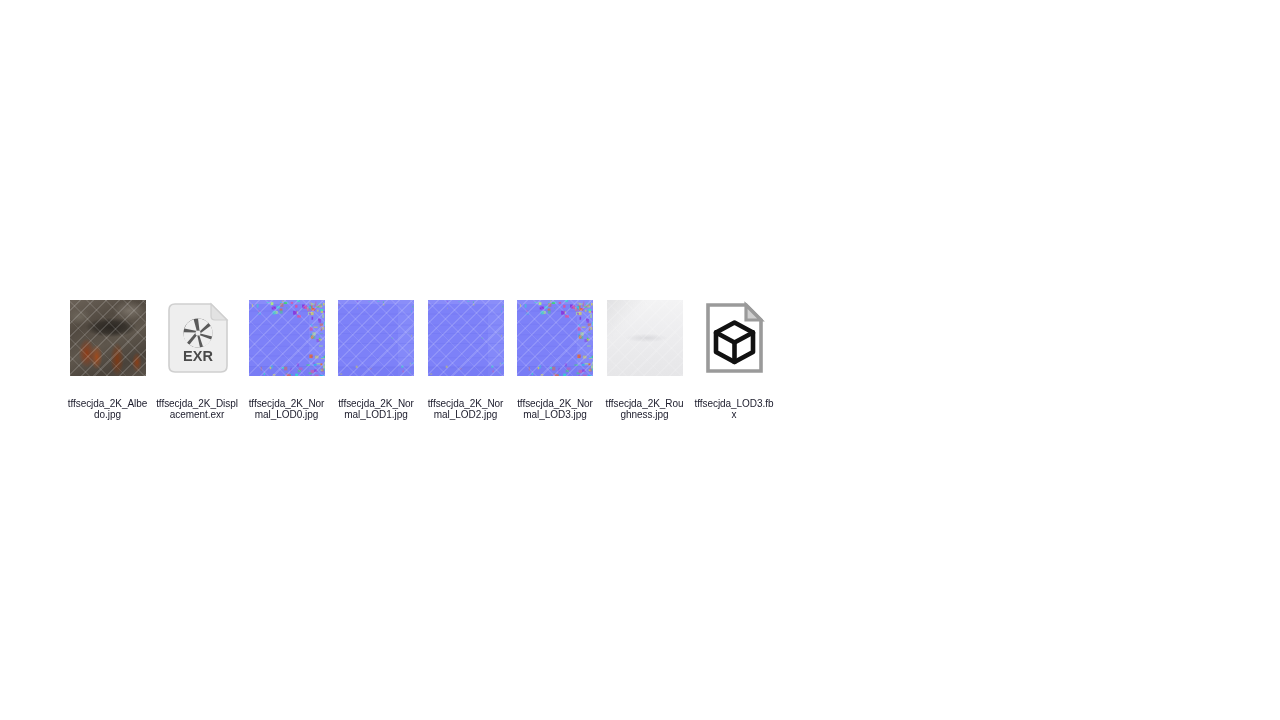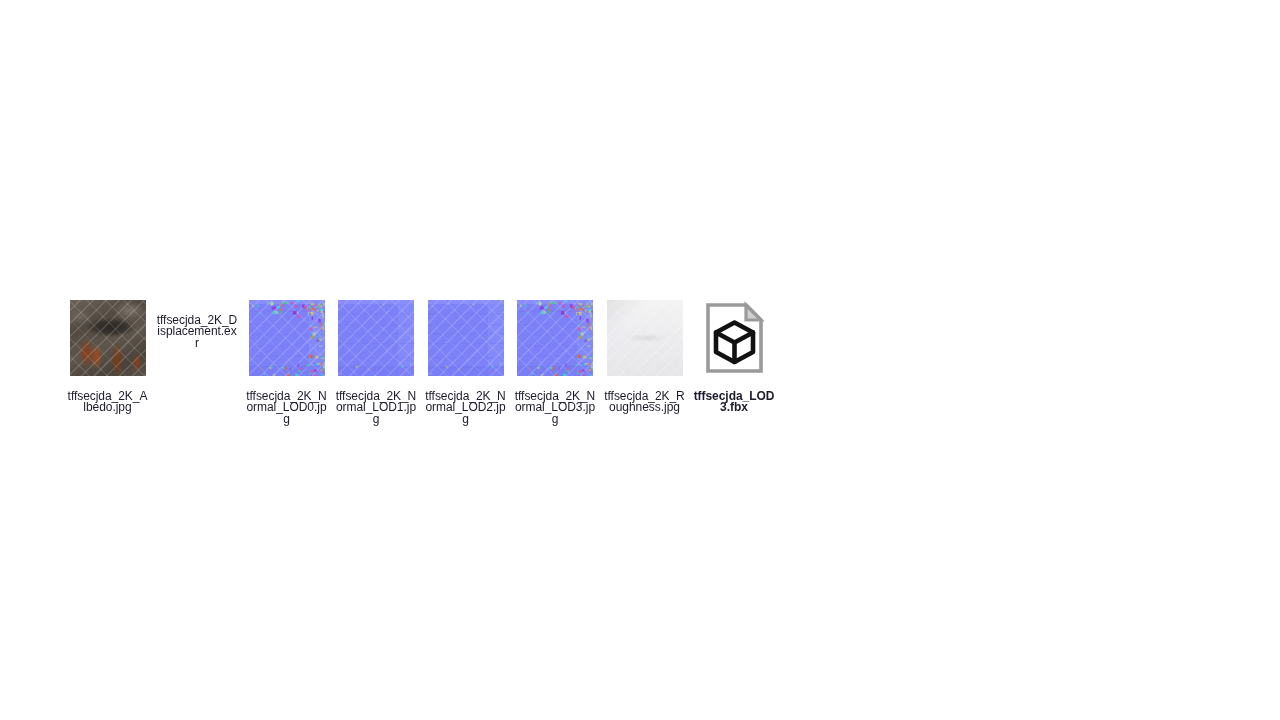--- a/index.html
+++ b/index.html
@@ -28,33 +28,33 @@
   }
 
   .file-item {
     width: 83px;
     margin-right: 6.5px;
     display: flex;
     flex-direction: column;
     align-items: center;
     cursor: default;
   }
-  .file-item:last-child { margin-right: 0; font-weight: bold; }
+  .file-item:last-child { margin-right: 0; }
 
   .thumb-wrap {
     width: 76px;
     height: 76px;
     position: relative;
     overflow: hidden;
     display: block;
   }
 
   .file-label {
-    margin-top: 15px;
-    font-size: 12px;
+    margin-top: 22px;
+    font-size: 10px;
     line-height: 11.4px;
     color: #1b1b2b;
     text-align: center;
     width: 82px;
     letter-spacing: -0.05px;
     word-break: break-all;
     overflow-wrap: anywhere;
     -webkit-font-smoothing: antialiased;
   }
 
@@ -149,20 +149,39 @@
 <body>
 
 <div id="file-grid">
     <div class="file-item">
       <div class="thumb-wrap">
         <div class="thumb-img tex-albedo"></div>
       </div>
       <div class="file-label">tffsecjda_2K_Albedo.jpg</div>
     </div>
     <div class="file-item">
+      <div class="thumb-wrap">
+<svg class="exr-icon" viewBox="0 0 76 76" xmlns="http://www.w3.org/2000/svg">
+  <path d="M10 10 Q10 4 16 4 L52 4 L68 20 L68 66 Q68 72 62 72 L16 72 Q10 72 10 66 Z" fill="#eeeeee" stroke="#cfcfcf" stroke-width="1.6"></path>
+  <path d="M52 4 L68 20 L56 20 Q52 20 52 16 Z" fill="#e2e2e2" stroke="#cfcfcf" stroke-width="1.2"></path>
+  <g transform="translate(39,33)">
+    <circle r="14.5" fill="#5a5a5a"></circle>
+    <g fill="#eeeeee">
+      <path d="M0,-14.5 A14.5,14.5 0 0 1 10.5,-10 L1.6,-1.6 Z"></path>
+      <path d="M12.6,-7.2 A14.5,14.5 0 0 1 14.2,3.6 L2.2,0.6 Z"></path>
+      <path d="M13.2,6.4 A14.5,14.5 0 0 1 5,13.8 L1.2,2 Z"></path>
+      <path d="M2,14.4 A14.5,14.5 0 0 1 -8.6,11.7 L-0.8,2.1 Z"></path>
+      <path d="M-11.2,10 A14.5,14.5 0 0 1 -14.4,-0.8 L-2.2,-0.4 Z"></path>
+      <path d="M-13.6,-4.6 A14.5,14.5 0 0 1 -4.4,-13.8 L-1.2,-1.9 Z"></path>
+    </g>
+    <circle r="2.6" fill="#eeeeee"></circle>
+  </g>
+  <text x="39" y="61" text-anchor="middle" font-family="Liberation Sans, sans-serif" font-size="14.5" font-weight="bold" fill="#4a4a4a">EXR</text>
+</svg>
+      </div>
       <div class="file-label">tffsecjda_2K_Displacement.exr</div>
     </div>
     <div class="file-item">
       <div class="thumb-wrap">
         <div class="thumb-img tex-normal">
 <svg class="nm-detail" viewBox="0 0 76 76" preserveAspectRatio="none" xmlns="http://www.w3.org/2000/svg">
   <rect x="0" y="0" width="76" height="76" fill="#7d81f8"></rect>
   <rect x="0" y="0" width="76" height="4" fill="#8e92fa" opacity="0.7"></rect>
   <rect x="60" y="0" width="16" height="76" fill="#8b8ffa" opacity="0.55"></rect>
   <rect x="0" y="66" width="76" height="10" fill="#7478f2" opacity="0.5"></rect>

